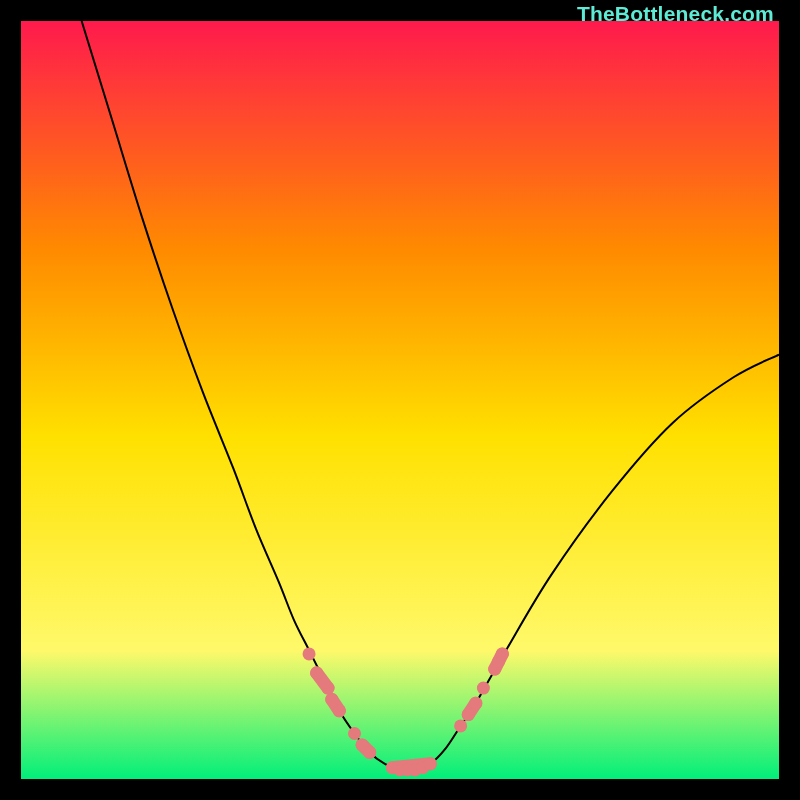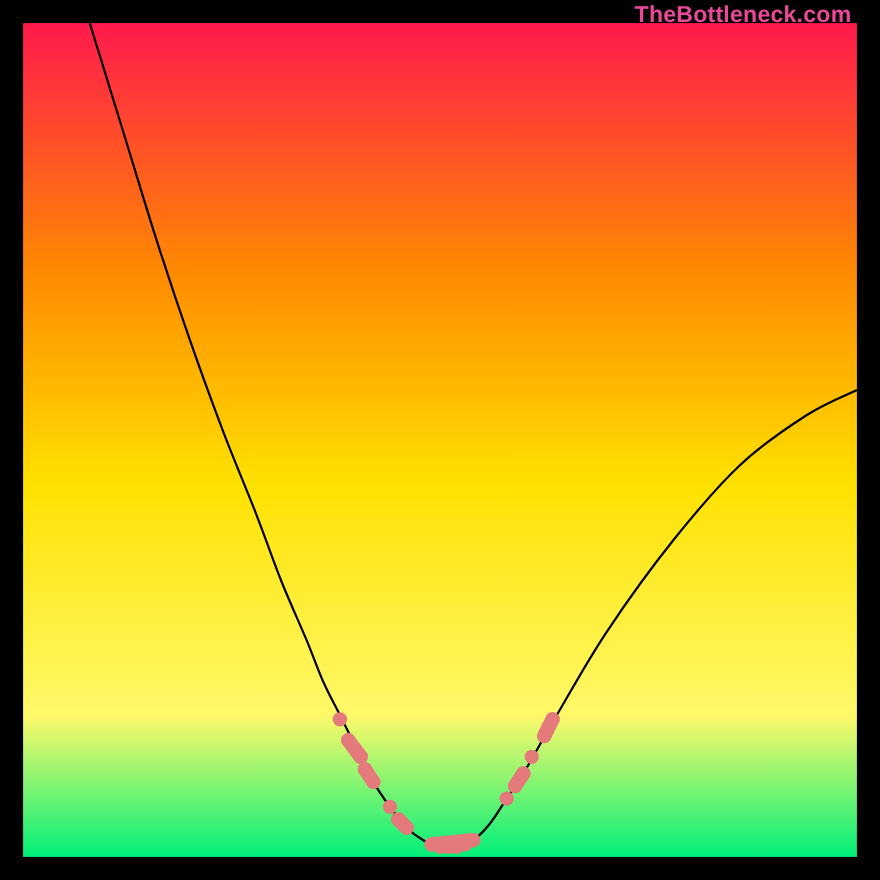--- a/index.html
+++ b/index.html
@@ -23,21 +23,21 @@
     position: absolute;
     left: 0;
     top: 0;
     width: 758px;
     height: 758px;
   }
   .attribution {
     position: absolute;
     top: 2px;
     right: 26px;
-    color: #ec4899;
+    color: #5eead4;
     font-size: 21px;
     font-weight: 600;
     letter-spacing: 0.2px;
     user-select: none;
   }
 </style>
 </head>
 <body>
 
 <div class="attribution">TheBottleneck.com</div>

